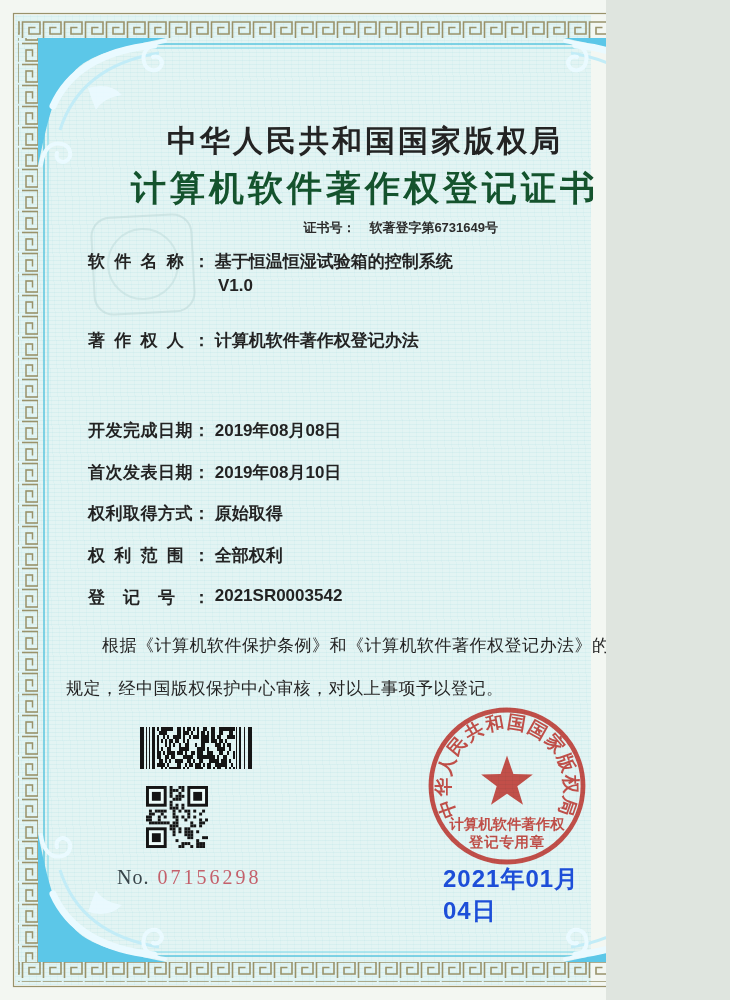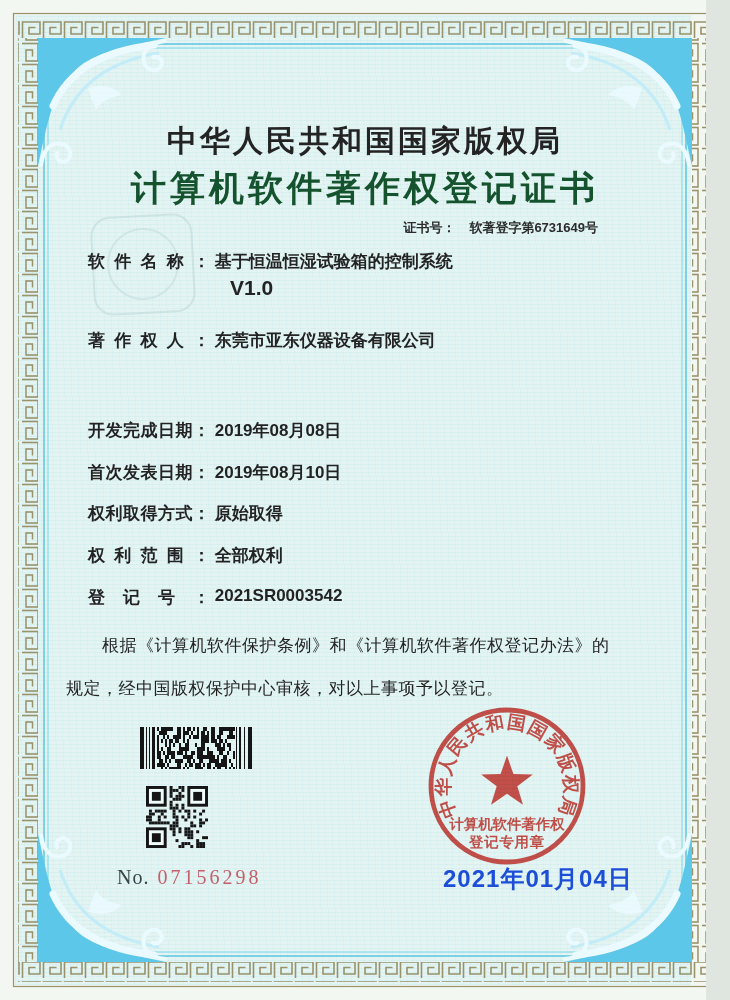--- a/index.html
+++ b/index.html
@@ -1,21 +1,21 @@
 <!DOCTYPE html>
 <html style="--seal: #d8453e; --gold: #99926a; --blue: #5cc7e8; --bg: #e3f4f3; --serial: #c4606b; --ink: #232323; --cyan: #54c4de;"><head>
 <meta charset="utf-8">
 <style>
   :root{
     --seal:#d8453e; --gold:#99926a; --blue:#5cc7e8; --bg:#e3f4f3;
     --serial:#c4606b; --ink:#232323; --cyan:#54c4de; --paper:#f3f7f2;
   }
   html,body{margin:0;padding:0;}
   body{width:730px;height:1000px;background:#dfe5df;font-family:"Liberation Sans","DejaVu Sans",sans-serif;}
-  .certificate{position:relative;width:706px;height:1000px;background:var(--paper);overflow:hidden;}
+  .certificate{position:relative;width:606px;height:1000px;background:var(--paper);overflow:hidden;}
   .inner-bg{position:absolute;left:15px;top:15px;right:15px;bottom:15px;background:var(--bg);}
   .inner-bg::before{content:"";position:absolute;inset:0;
     background:
       repeating-linear-gradient(0deg, rgba(110,200,210,.10) 0 1px, rgba(255,255,255,0) 1px 4px),
       repeating-linear-gradient(88deg, rgba(110,200,210,.06) 0 1px, rgba(255,255,255,0) 1px 7px);}
   .border-svg{position:absolute;left:0;top:0;}
   
   .watermark{position:absolute;left:92px;top:215px;width:98px;height:95px;
     border:2px solid rgba(185,214,214,.5);border-radius:20px;transform:rotate(-3deg);}
   .watermark .wm-circle{position:absolute;left:13px;top:11px;width:68px;height:68px;
@@ -26,21 +26,21 @@
     font-size:30px;letter-spacing:3px;color:var(--ink);}
   .cert-title{position:absolute;left:0;top:165px;width:730px;text-align:center;
     font-family:"Liberation Serif","DejaVu Serif",serif;font-weight:bold;
     font-size:35px;letter-spacing:4px;color:#14532d;}
   .cert-no{position:absolute;right:108px;top:219px;font-size:13px;font-weight:bold;color:#2b2b2b;}
   .cert-no .cn-label{margin-right:14px;}
   
   .row{position:absolute;left:88px;font-size:17px;color:var(--ink);white-space:nowrap;}
   .flabel{display:inline-block;width:122px;font-weight:bold;text-align:justify;text-align-last:justify;vertical-align:top;}
   .fvalue{display:inline-block;font-weight:bold;vertical-align:top;}
-  .value2{position:absolute;left:230px;font-size:21px;font-weight:bold;color:var(--ink);}
+  .value2{position:absolute;left:218px;font-size:17px;font-weight:bold;color:var(--ink);}
   .r0{top:250px}.r0b{top:276px}.r1{top:329px}.r2{top:419px}.r3{top:461px}.r4{top:502px}.r5{top:544px}.r6{top:586px}
   
   .stmt{position:absolute;left:66px;width:600px;font-size:17px;font-weight:500;color:#242424;letter-spacing:.5px;}
   .s0{top:634px;padding-left:36px;font-family:Liberation Serif, serif;}
   .s1{top:677px;}
   
   .barcode{position:absolute;left:140px;top:727px;}
   .qrcode{position:absolute;left:146px;top:786px;}
   .serial{position:absolute;left:117px;top:866px;font-family:"Liberation Serif","DejaVu Serif",serif;
     font-size:20px;color:#38454a;letter-spacing:1px;}
@@ -101,21 +101,21 @@
   </div>
 
   <div class="row r0">
     <span class="flabel">软件名称：</span>
     <span class="fvalue">基于恒温恒湿试验箱的控制系统</span>
   </div>
   <div class="value2 r0b">V1.0</div>
 
   <div class="row r1">
     <span class="flabel">著作权人：</span>
-    <span class="fvalue">东莞市亚东仪器设备有限公司</span>
+    <span class="fvalue">计算机软件著作权登记办法</span>
   </div>
   <div class="row r2">
     <span class="flabel">开发完成日期：</span>
     <span class="fvalue">2019年08月08日</span>
   </div>
   <div class="row r3">
     <span class="flabel">首次发表日期：</span>
     <span class="fvalue">2019年08月10日</span>
   </div>
   <div class="row r5">

